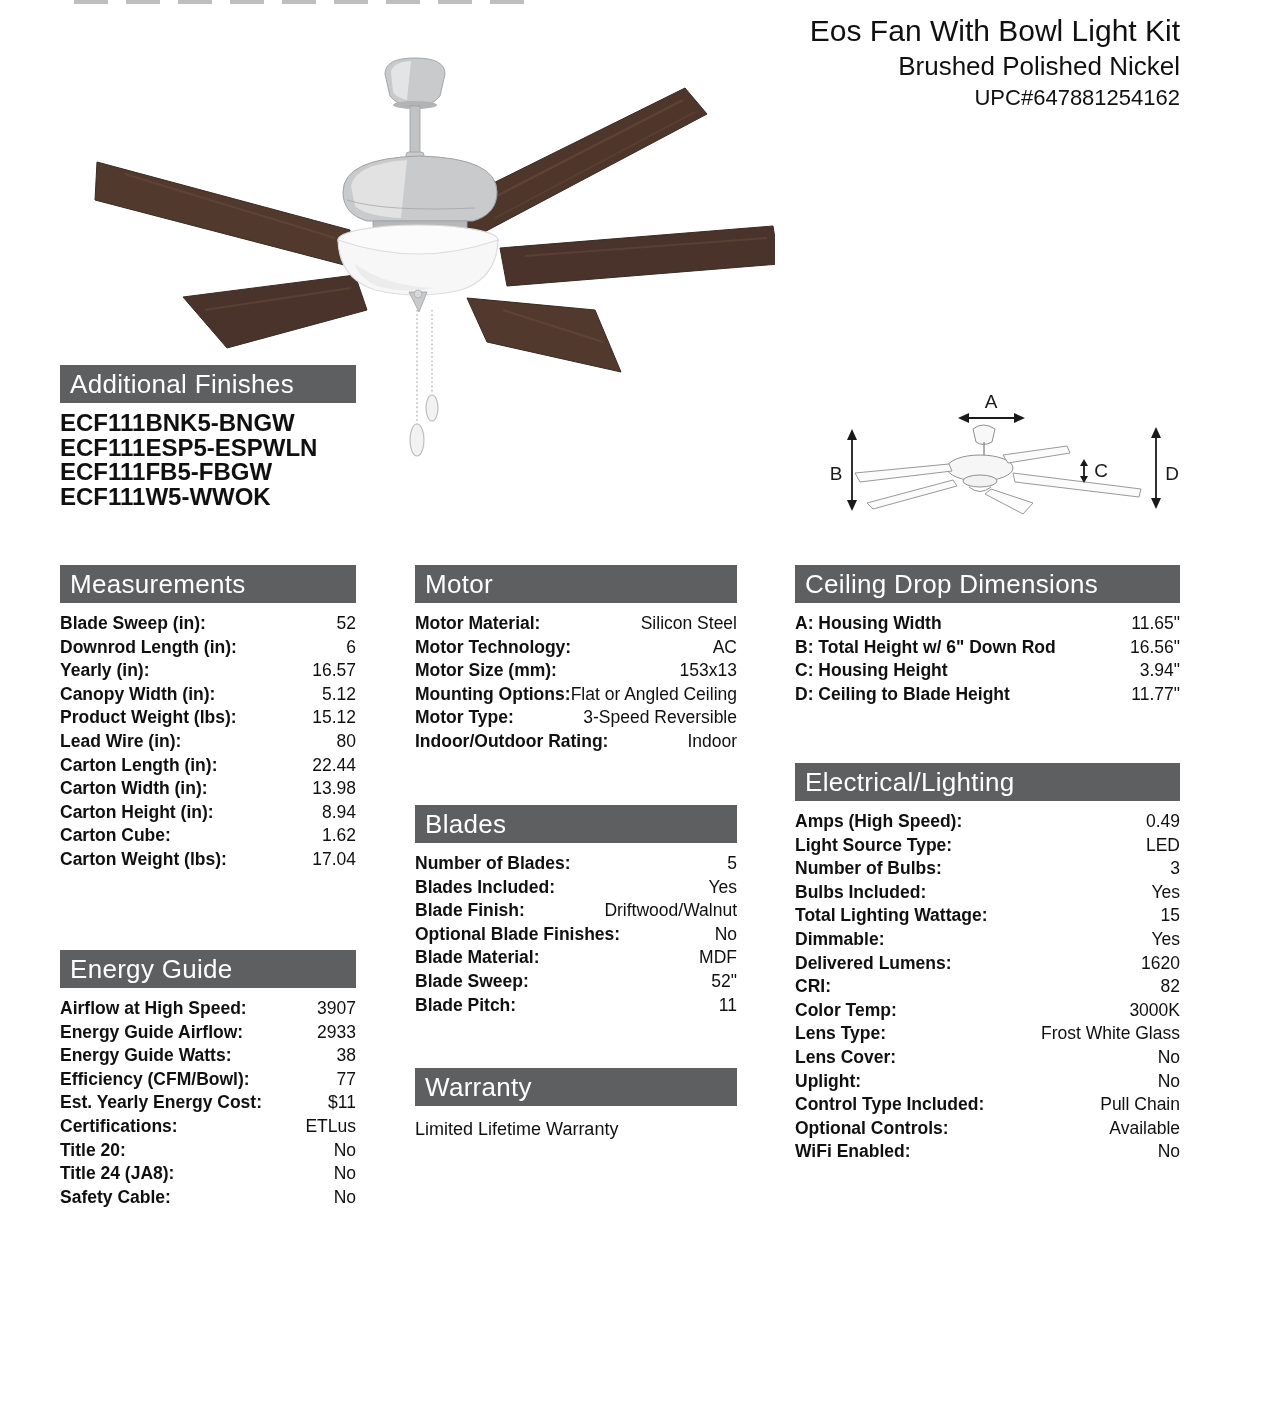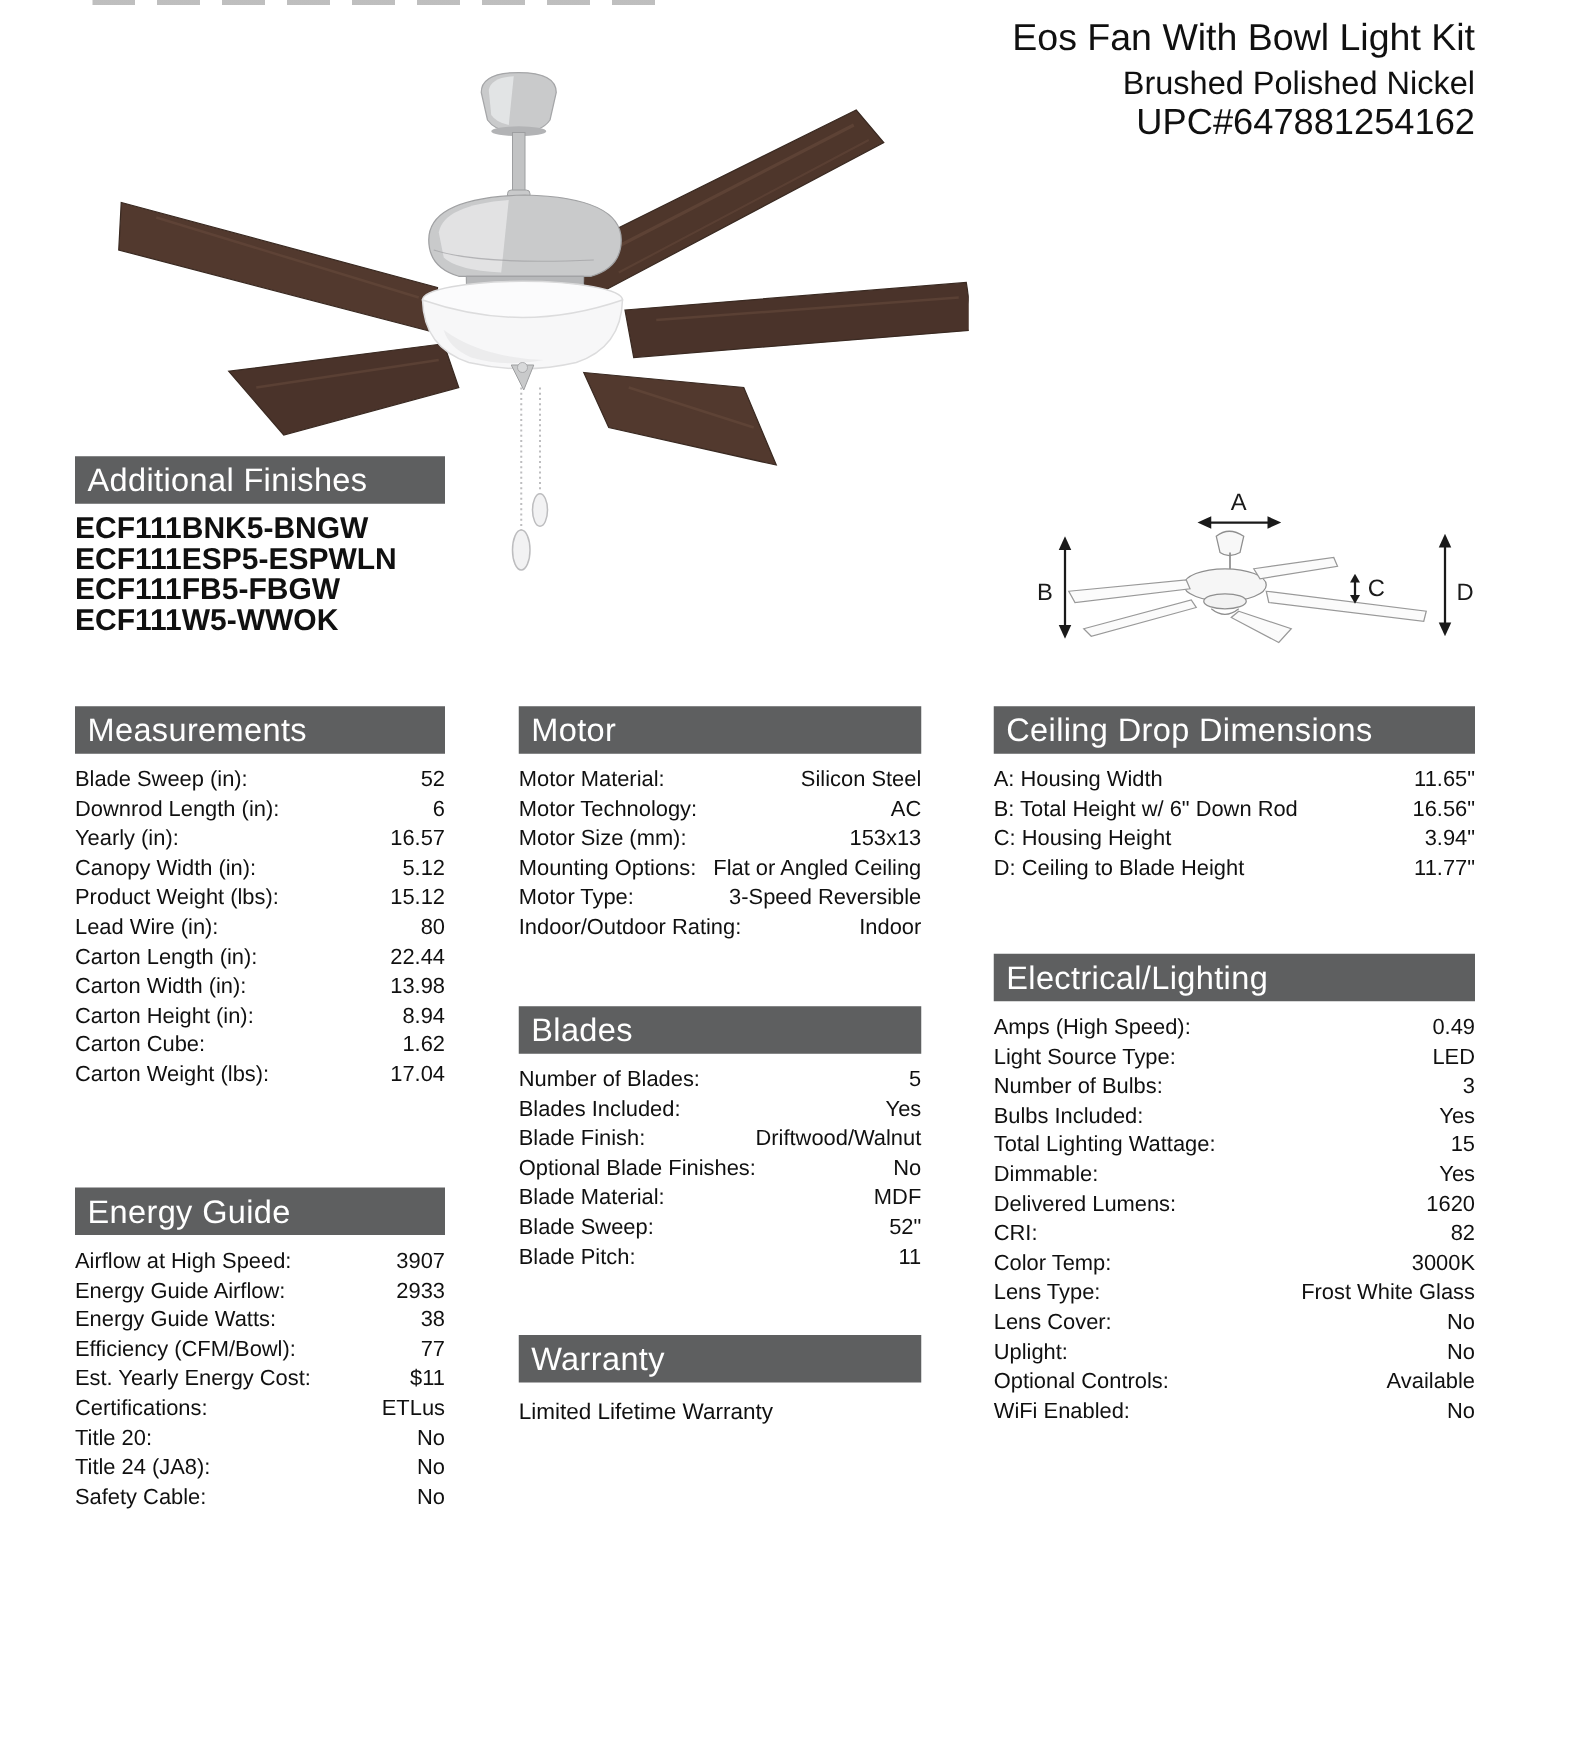--- a/index.html
+++ b/index.html
@@ -7,30 +7,30 @@
          font-family:"Liberation Sans", sans-serif;color:#101010;overflow:hidden;}
 
   
   #top-fragment{position:absolute;left:74px;top:0;width:458px;height:4px;opacity:.55;
     background:repeating-linear-gradient(90deg,#8a8a8a 0 34px,transparent 34px 52px);}
 
   
   #title-block{position:absolute;top:12px;right:84px;text-align:right;}
   .title{font-size:30px;line-height:38px;}
   .subtitle{font-size:26px;line-height:33px;}
-  .upc{font-size:29px;line-height:30px;}
+  .upc{font-size:22px;line-height:30px;}
 
   
   .section{position:absolute;}
   .sec-header{background:#5e5f60;color:#ffffff;font-weight:normal;font-size:26px;
     height:38px;line-height:38px;padding-left:10px;letter-spacing:.3px;}
   .sec-rows{margin-top:9px;}
   .spec-row{display:flex;justify-content:space-between;align-items:baseline;
     line-height:23.6px;font-size:17.5px;}
-  .spec-label{white-space:nowrap;}
+  .spec-label{white-space:nowrap;font-weight:bold;}
   .spec-value{text-align:right;}
 
   #finishes{left:60px;top:365px;width:296px;}
   #finishes .finish-item{font-weight:bold;font-size:24px;line-height:24.5px;}
   #finishes .sec-rows{margin-top:8px;}
 
   #measurements{left:60px;top:565px;width:296px;}
   #motor{left:415px;top:565px;width:322px;}
   #ceiling{left:795px;top:565px;width:385px;}
   #electrical{left:795px;top:763px;width:385px;}
@@ -298,20 +298,24 @@
         </div>
         <div class="spec-row">
           <span class="spec-label">Lens Cover:</span>
           <span class="spec-value">No</span>
         </div>
         <div class="spec-row">
           <span class="spec-label">Uplight:</span>
           <span class="spec-value">No</span>
         </div>
         <div class="spec-row">
+          <span class="spec-label">Control Type Included:</span>
+          <span class="spec-value">Pull Chain</span>
+        </div>
+        <div class="spec-row">
           <span class="spec-label">Optional Controls:</span>
           <span class="spec-value">Available</span>
         </div>
         <div class="spec-row">
           <span class="spec-label">WiFi Enabled:</span>
           <span class="spec-value">No</span>
         </div>
       </div>
   </div>
 

